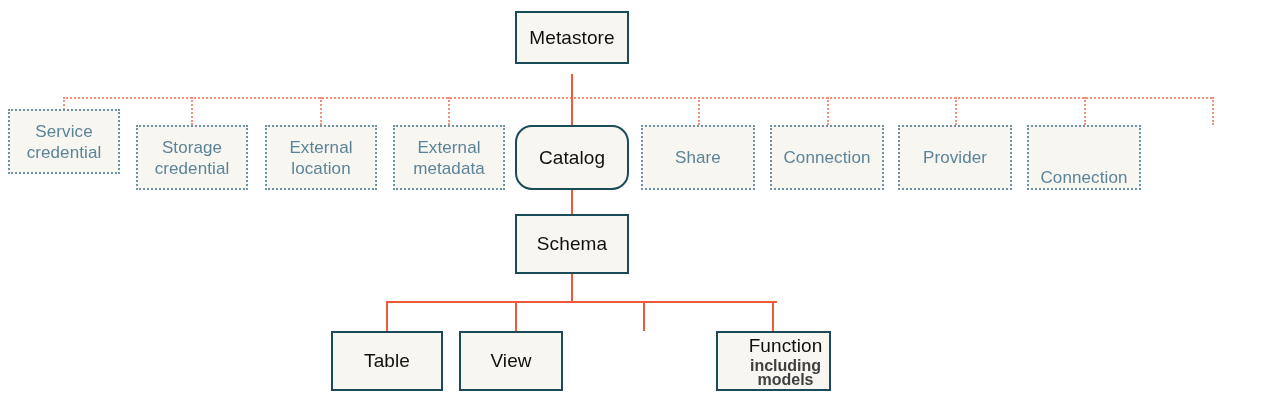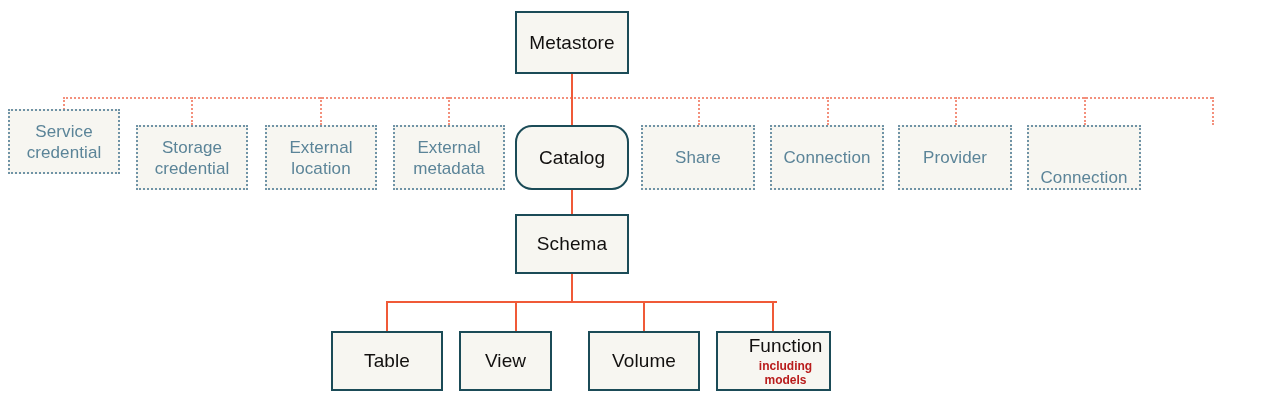--- a/index.html
+++ b/index.html
@@ -38,24 +38,24 @@
   .node .label {
     font-size: 19px;
     line-height: 22px;
     letter-spacing: 0.1px;
   }
   .node.secondary .label {
     font-size: 17px;
     line-height: 21px;
   }
   .node .sublabel {
-    font-size: 12px;
+    font-size: 16px;
     line-height: 14px;
     font-weight: bold;
-    color: #b91c1c;
+    color: #404040;
     margin-top: 2px;
   }
   .conn {
     position: absolute;
     background: transparent;
   }
   .conn.v-solid {
     width: 0;
     border-left: 2px solid #f05a38;
   }
@@ -70,21 +70,21 @@
   .conn.h-dotted {
     height: 0;
     border-top: 2px dotted #f3907c;
   }
 </style>
 </head>
 <body>
 
 <div id="diagram">
 
-  <div class="node primary" style="left:515px; top:11px; width:114px; height:63px;">
+  <div class="node primary" style="left:515px; top:11px; width:114px; height:53px;">
     <span class="label">Metastore</span>
   </div>
 
   <div class="conn v-solid" style="left:571px; top:74px; height:23px;"></div>
 
   <div class="conn h-dotted" style="left:63px; top:97px; width:1149px;"></div>
 
   <div class="conn v-dotted" style="left:63px; top:97px; height:28px;"></div>
   <div class="conn v-dotted" style="left:191px; top:97px; height:28px;"></div>
   <div class="conn v-dotted" style="left:320px; top:97px; height:28px;"></div>
@@ -133,24 +133,21 @@
   <div class="conn v-solid" style="left:571px; top:274px; height:27px;"></div>
   <div class="conn h-solid" style="left:386px; top:301px; width:391px;"></div>
   <div class="conn v-solid" style="left:386px; top:301px; height:30px;"></div>
   <div class="conn v-solid" style="left:515px; top:301px; height:30px;"></div>
   <div class="conn v-solid" style="left:643px; top:301px; height:30px;"></div>
   <div class="conn v-solid" style="left:772px; top:301px; height:30px;"></div>
 
   <div class="node primary" style="left:331px; top:331px; width:112px; height:60px;">
     <span class="label">Table</span>
   </div>
-  <div class="node primary" style="left:459px; top:331px; width:93px; height:60px;">
+  <div class="node primary" style="left:459px; top:331px; width:104px; height:60px;">
     <span class="label">View</span>
-  </div>
-  <div class="node primary" style="left:588px; top:331px; width:112px; height:60px;">
-    <span class="label">Volume</span>
   </div>
   <div class="node primary" style="left:716px; top:331px; width:115px; height:60px;padding-left:24px;">
     <span class="label">Function</span>
     <span class="sublabel">including models</span>
   </div>
 
 </div>
 
 </body></html>

